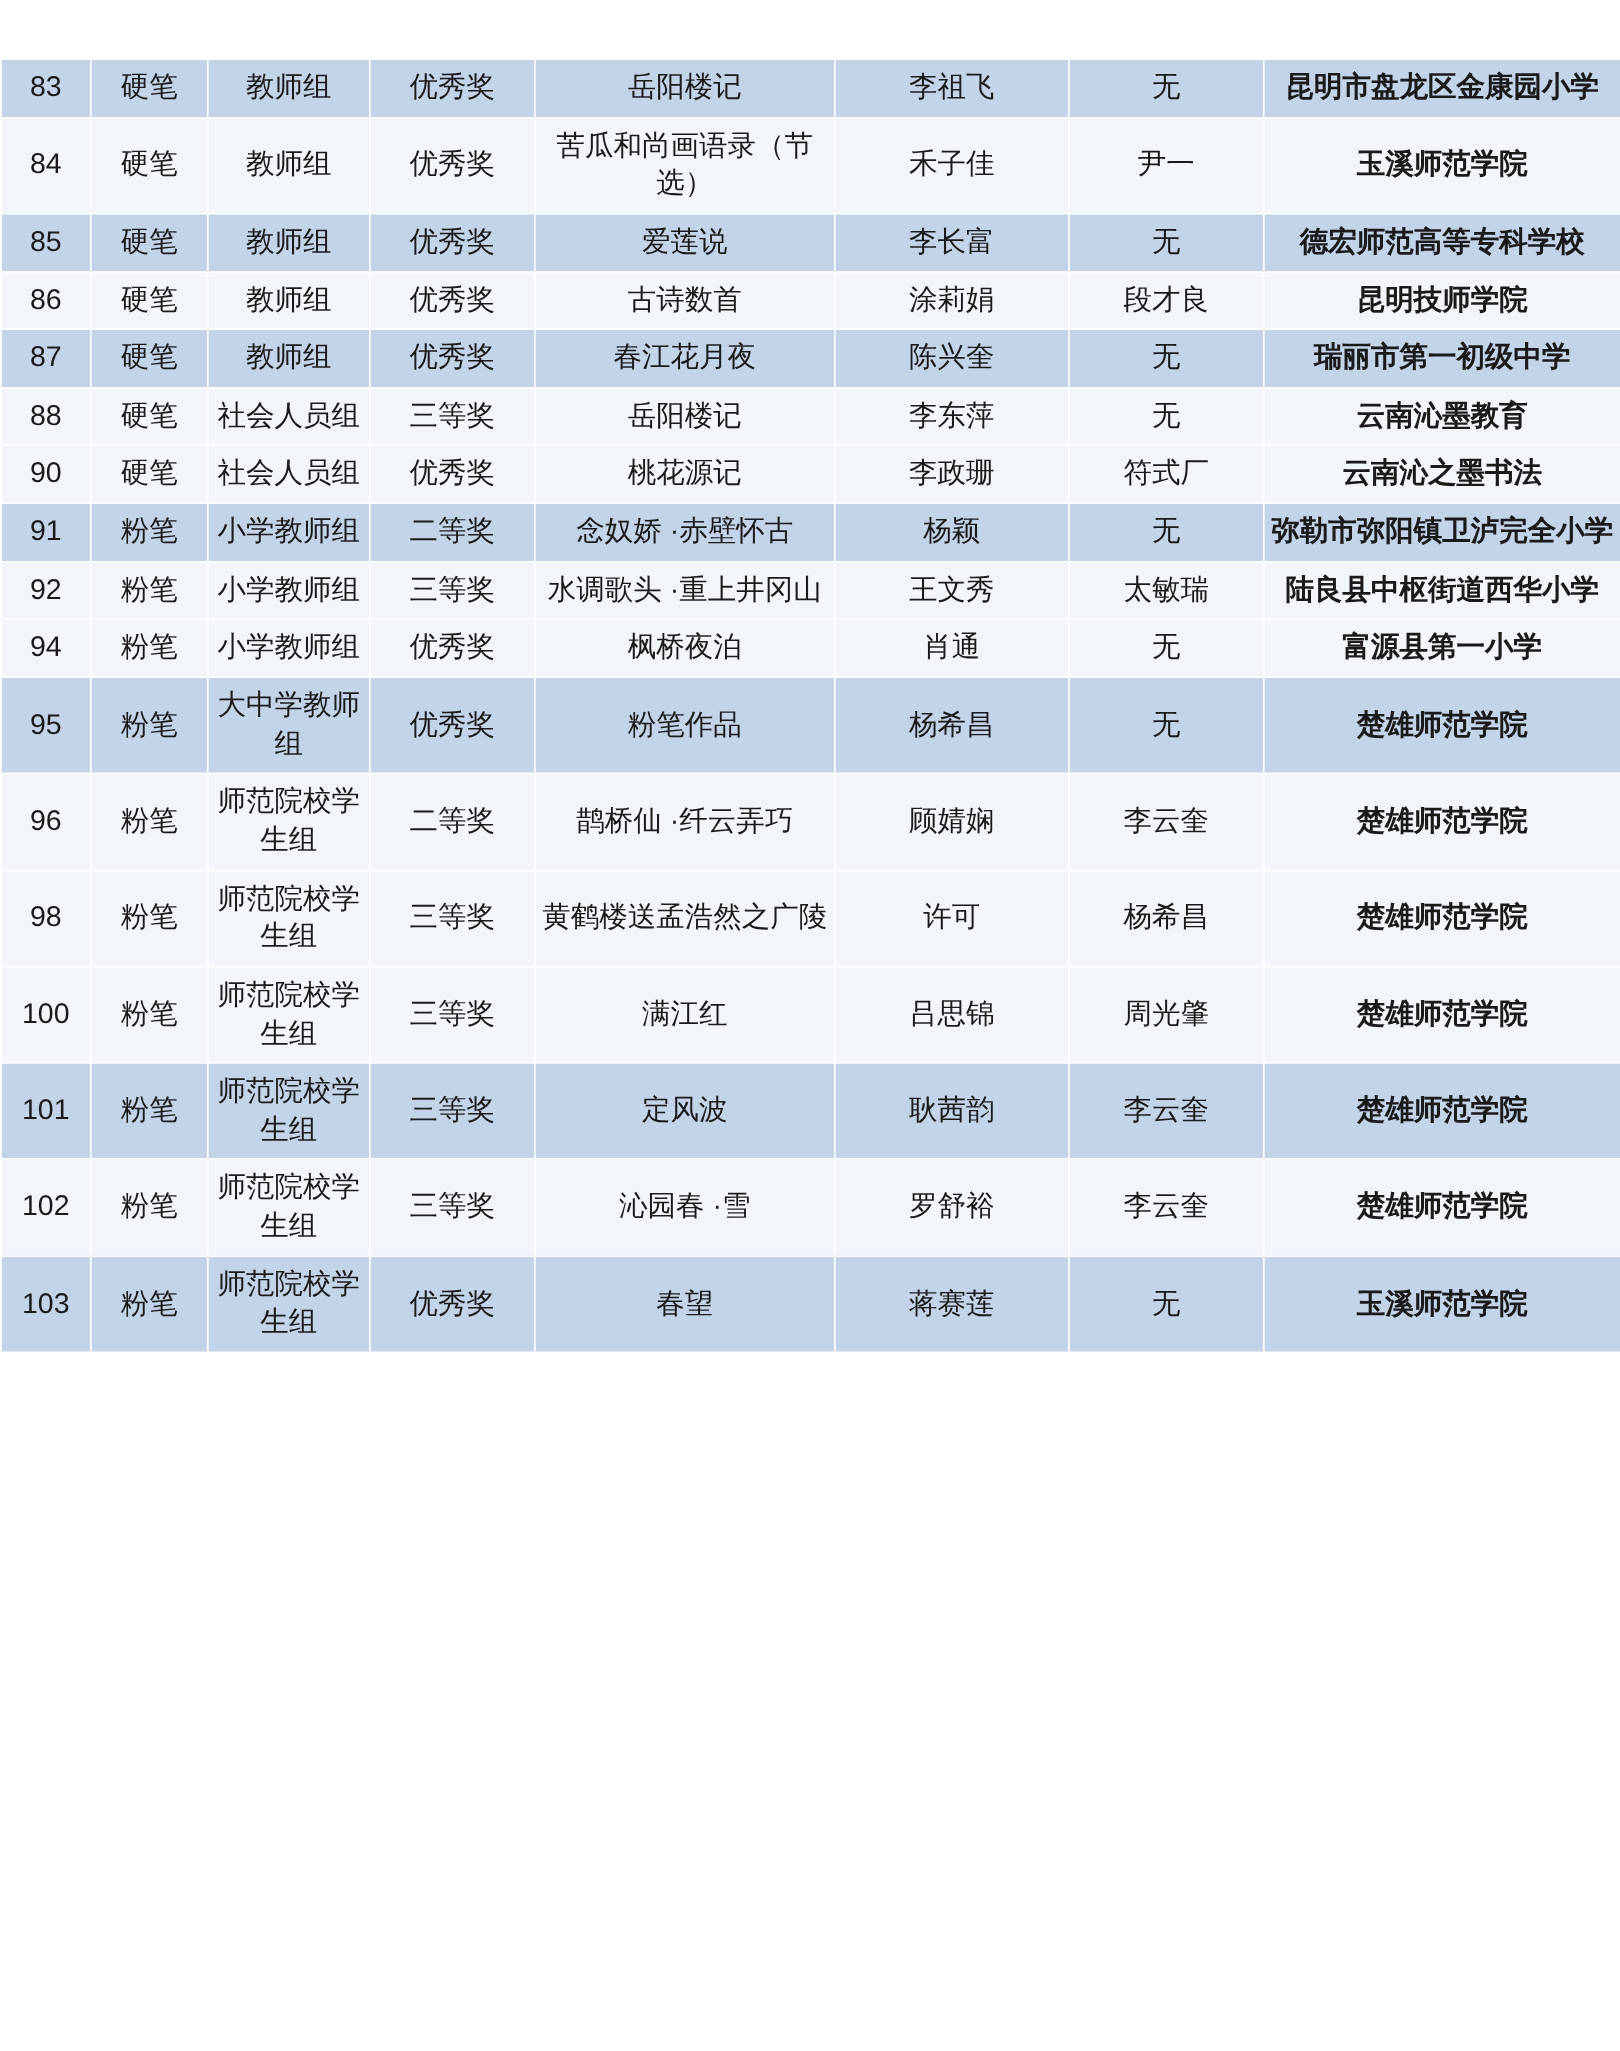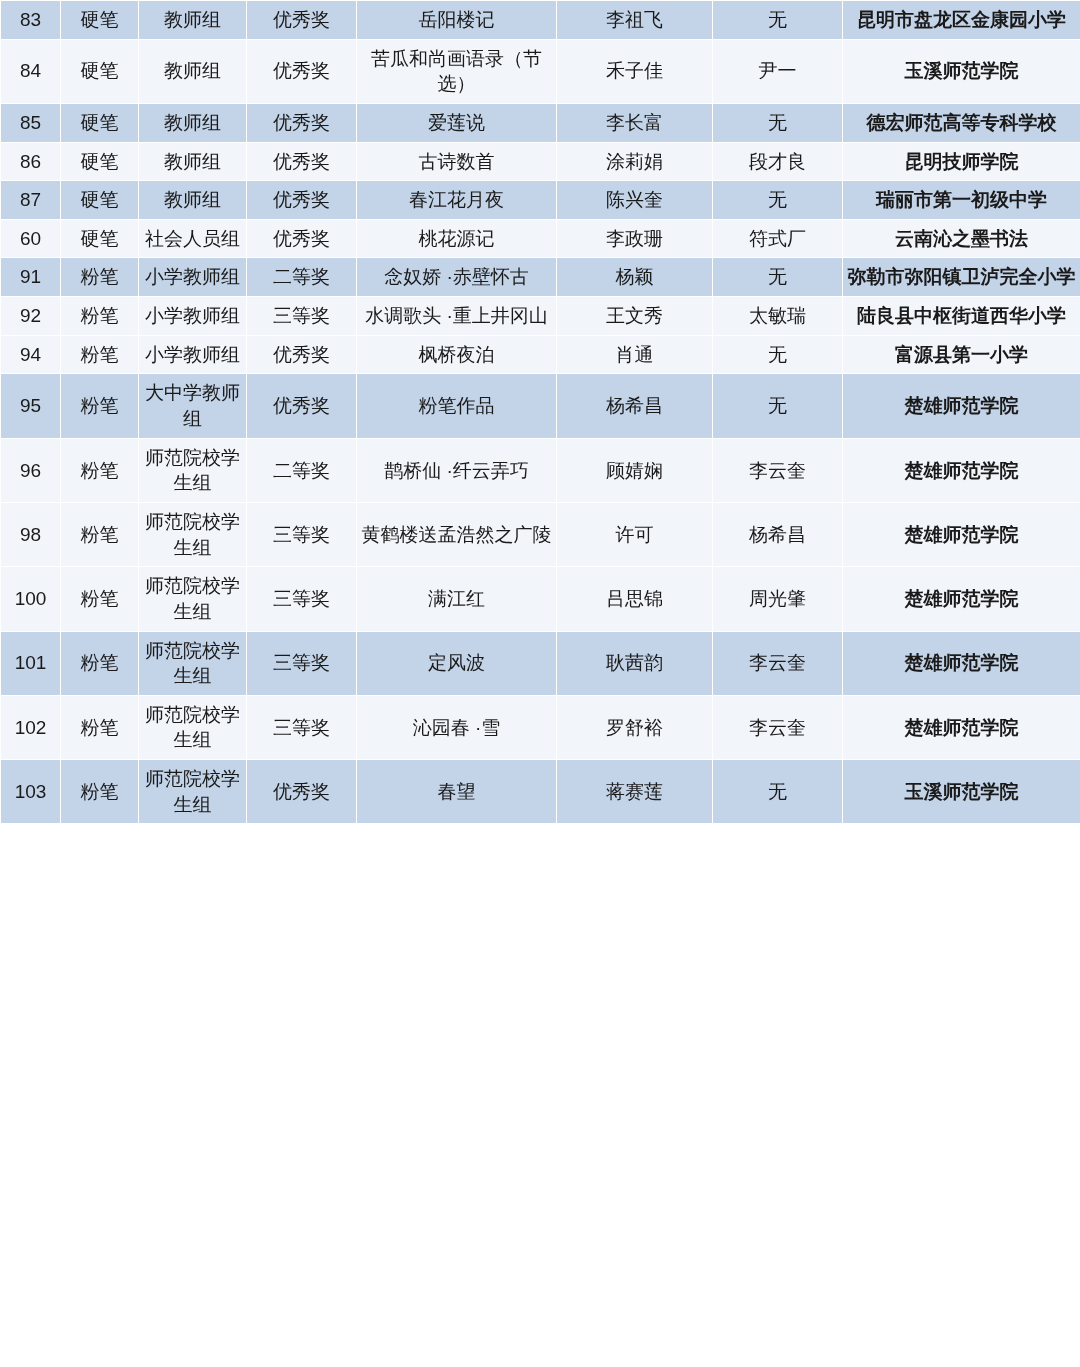--- a/index.html
+++ b/index.html
@@ -8,20 +8,21 @@
     background: #ffffff;
   }
   body {
     width: 1080px;
     font-family: "Liberation Sans", "DejaVu Sans", sans-serif;
   }
   table.award-table {
     border-collapse: collapse;
     width: 1080px;
     table-layout: fixed;
+    margin-top: 39px;
   }
   table.award-table td {
     border: 1px solid #ffffff;
     text-align: center;
     vertical-align: middle;
     font-size: 19px;
     color: #1a1a1a;
     padding: 6px 4px;
     line-height: 1.35;
     word-break: break-all;
@@ -102,21 +103,31 @@
         <td>87</td>
         <td>硬笔</td>
         <td>教师组</td>
         <td>优秀奖</td>
         <td>春江花月夜</td>
         <td>陈兴奎</td>
         <td>无</td>
         <td class="col-school">瑞丽市第一初级中学</td>
       </tr>
       <tr class="row-even">
-        <td>60</td>
+        <td>88</td>
+        <td>硬笔</td>
+        <td>社会人员组</td>
+        <td>三等奖</td>
+        <td>岳阳楼记</td>
+        <td>李东萍</td>
+        <td>无</td>
+        <td class="col-school">云南沁墨教育</td>
+      </tr>
+      <tr class="row-even">
+        <td>90</td>
         <td>硬笔</td>
         <td>社会人员组</td>
         <td>优秀奖</td>
         <td>桃花源记</td>
         <td>李政珊</td>
         <td>符式厂</td>
         <td class="col-school">云南沁之墨书法</td>
       </tr>
       <tr class="row-odd">
         <td>91</td>

